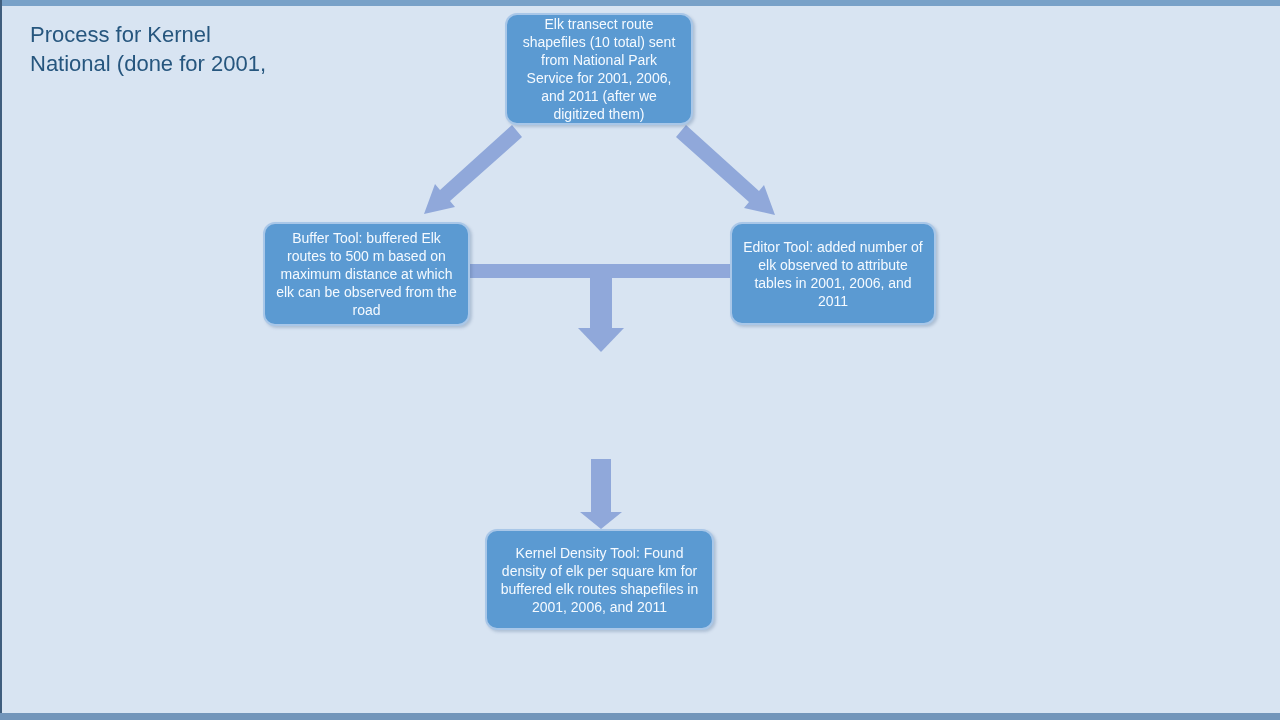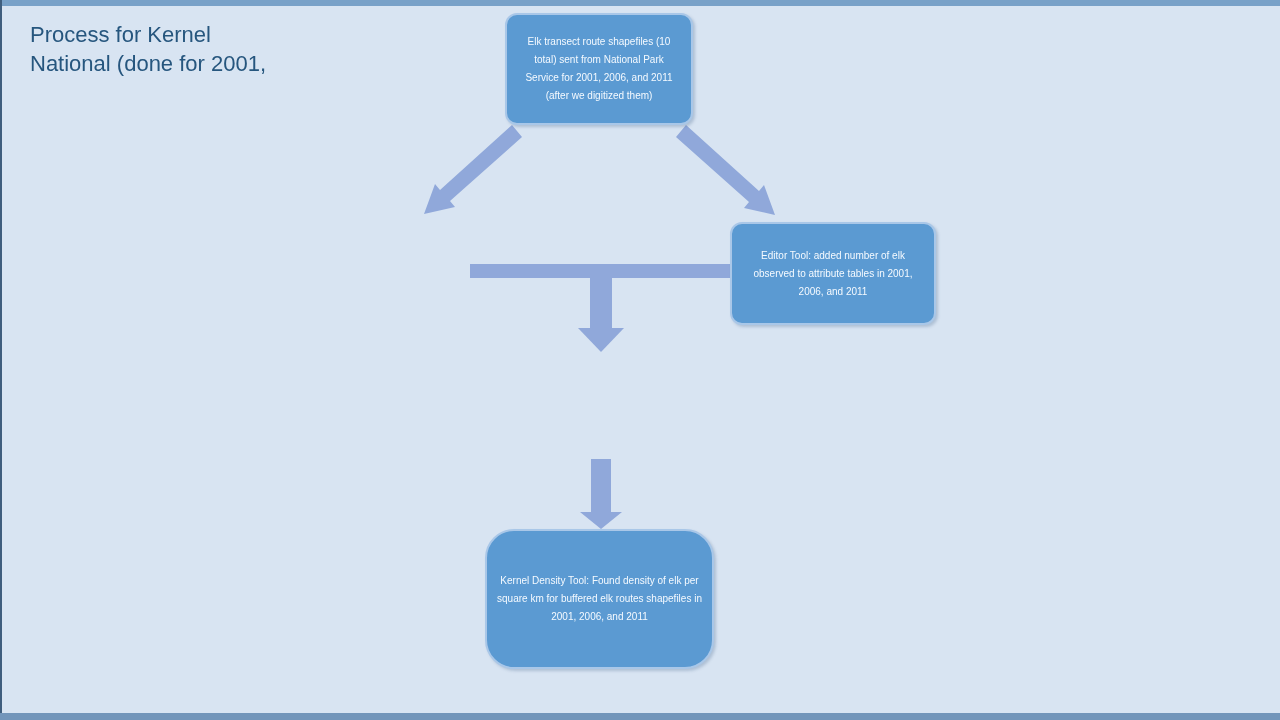--- a/index.html
+++ b/index.html
@@ -40,31 +40,31 @@
   .connectors polygon, .connectors rect {
     fill: var(--connector, #90a8da);
   }
 
   .node {
     position: absolute;
     background: var(--box-fill, #5b9ad2);
     border: 2px solid var(--box-border, #a9c7e8);
     border-radius: 12px;
     color: var(--box-text, #f5faff);
-    font-size: 10px; line-height: 18px;
+    font-size: 14px; line-height: 18px;
     display: flex; align-items: center; justify-content: center;
     text-align: center;
     padding: 6px 10px;
     box-shadow: 2px 2px 3px rgba(70, 100, 140, 0.28);
   }
   .node-top    { left: 505px; top: 13px;  width: 188px; height: 112px; }
   .node-left   { left: 263px; top: 222px; width: 207px; height: 104px; }
   .node-right  { left: 730px; top: 222px; width: 206px; height: 103px; }
   .node-middle { left: 497px; top: 357px; width: 207px; height: 102px; }
-  .node-bottom { left: 485px; top: 529px; width: 229px; height: 140px; border-radius: 29px; }
+  .node-bottom { left: 485px; top: 529px; width: 229px; height: 101px; }
 </style>
 </head>
 <body>
 
 <div class="slide">
 
   <div class="top-bar"></div>
   <div class="left-edge"></div>
   <div class="bottom-bar"></div>
 
@@ -83,20 +83,23 @@
     <polygon points="578,328 624,328 601,352"></polygon>
 
     <rect x="591" y="459" width="20" height="53"></rect>
     <polygon points="580,512 622,512 601,529"></polygon>
   </svg>
 
   <div class="node node-top">
     <span>Elk transect route shapefiles (10 total) sent from National Park Service for 2001, 2006, and 2011 (after we digitized them)</span>
   </div>
 
+  <div class="node node-left">
+    <span>Buffer Tool: buffered Elk routes to 500 m based on maximum distance at which elk can be observed from the road</span>
+  </div>
 
   <div class="node node-right">
     <span>Editor Tool: added number of elk observed to attribute tables in 2001, 2006, and 2011</span>
   </div>
 
 
   <div class="node node-bottom">
     <span>Kernel Density Tool: Found density of elk per square km for buffered elk routes shapefiles in 2001, 2006, and 2011</span>
   </div>
 

